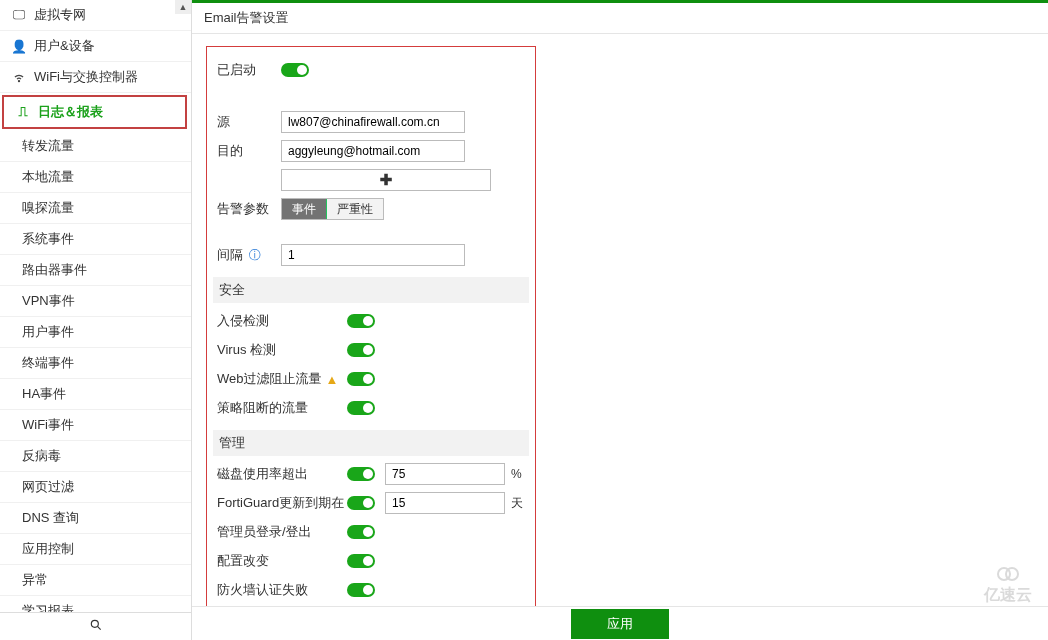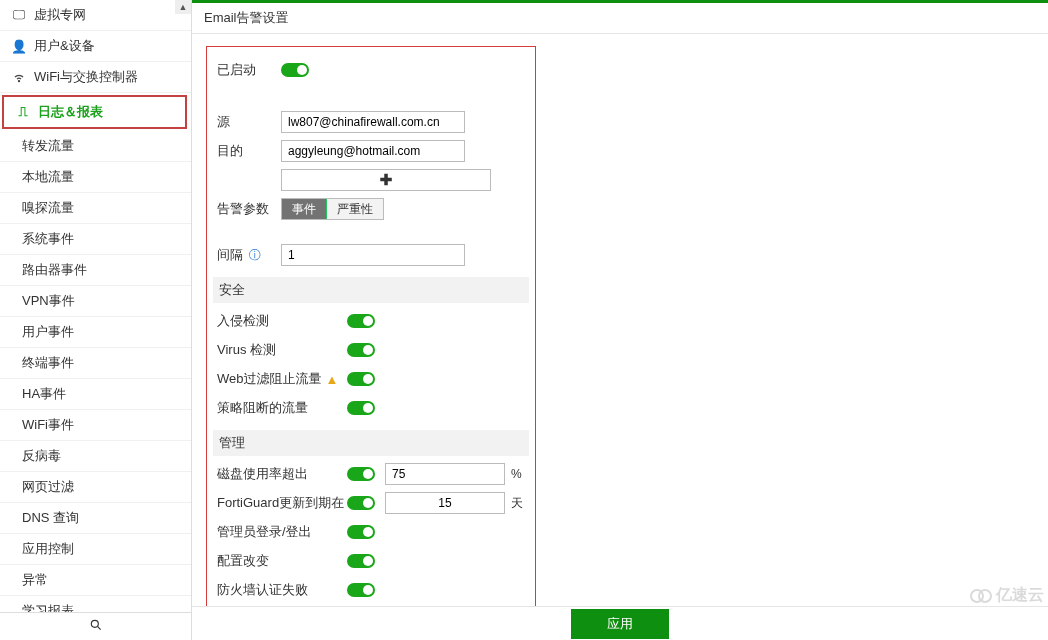--- a/index.html
+++ b/index.html
@@ -38,21 +38,21 @@
     .info-icon { color: #2c7bd6; font-size: 12px; margin-left: 2px; }
     .warn-icon { color: #e6a817; font-size: 13px; }
 
     .section-head { background: #f2f2f2; padding: 4px 6px; margin: 10px 0 6px -4px; font-size: 13px; width: calc(100% + 8px); }
     .small-input { width: 120px; }
     .unit { margin-left: 6px; font-size: 12px; }
 
     .footer { position: absolute; bottom: 0; left: 192px; right: 0; height: 34px; border-top: 1px solid #e5e5e5; background: #fff; display: flex; align-items: center; justify-content: center; }
     .apply-btn { background: #0f8f0f; color: #fff; border: none; padding: 6px 36px; font-size: 13px; cursor: pointer; }
 
-    .watermark { position: absolute; right: 4px; bottom: 34px; color: #dadada; font-size: 16px; display: flex; align-items: center; gap: 4px; pointer-events: none; font-weight: bold; }
+    .watermark { position: absolute; right: 16px; bottom: 34px; color: #dadada; font-size: 16px; display: flex; align-items: center; gap: 4px; pointer-events: none; font-weight: bold; flex-direction: column; }
     .watermark .circ { width: 14px; height: 14px; border: 2px solid #dadada; border-radius: 50%; display: inline-block; }
     .watermark .wrap { display: inline-flex; }
     .watermark .circ2 { margin-left: -6px; }
   </style>
 </head>
 <body>
 
 <div class="layout">
   <div class="sidebar">
     <div class="side-scroll-up">▲</div>
@@ -213,21 +213,21 @@
         <div class="section-head">管理</div>
         <div class="row">
           <span class="lbl2">磁盘使用率超出</span>
           <span class="toggle"></span>
           <input type="text" class="small-input" style="margin-left: 10px;" value="75">
           <span class="unit">%</span>
         </div>
         <div class="row">
           <span class="lbl2">FortiGuard更新到期在</span>
           <span class="toggle"></span>
-          <input type="text" class="small-input" style="margin-left: 10px; text-align: center;" value="15">
+          <input type="text" class="small-input" style="margin-left: 10px;" value="15">
           <span class="unit">天</span>
         </div>
         <div class="row">
             <span class="lbl2">管理员登录/登出</span>
             <span class="toggle"></span>
           </div>
         <div class="row">
             <span class="lbl2">配置改变</span>
             <span class="toggle"></span>
           </div>

